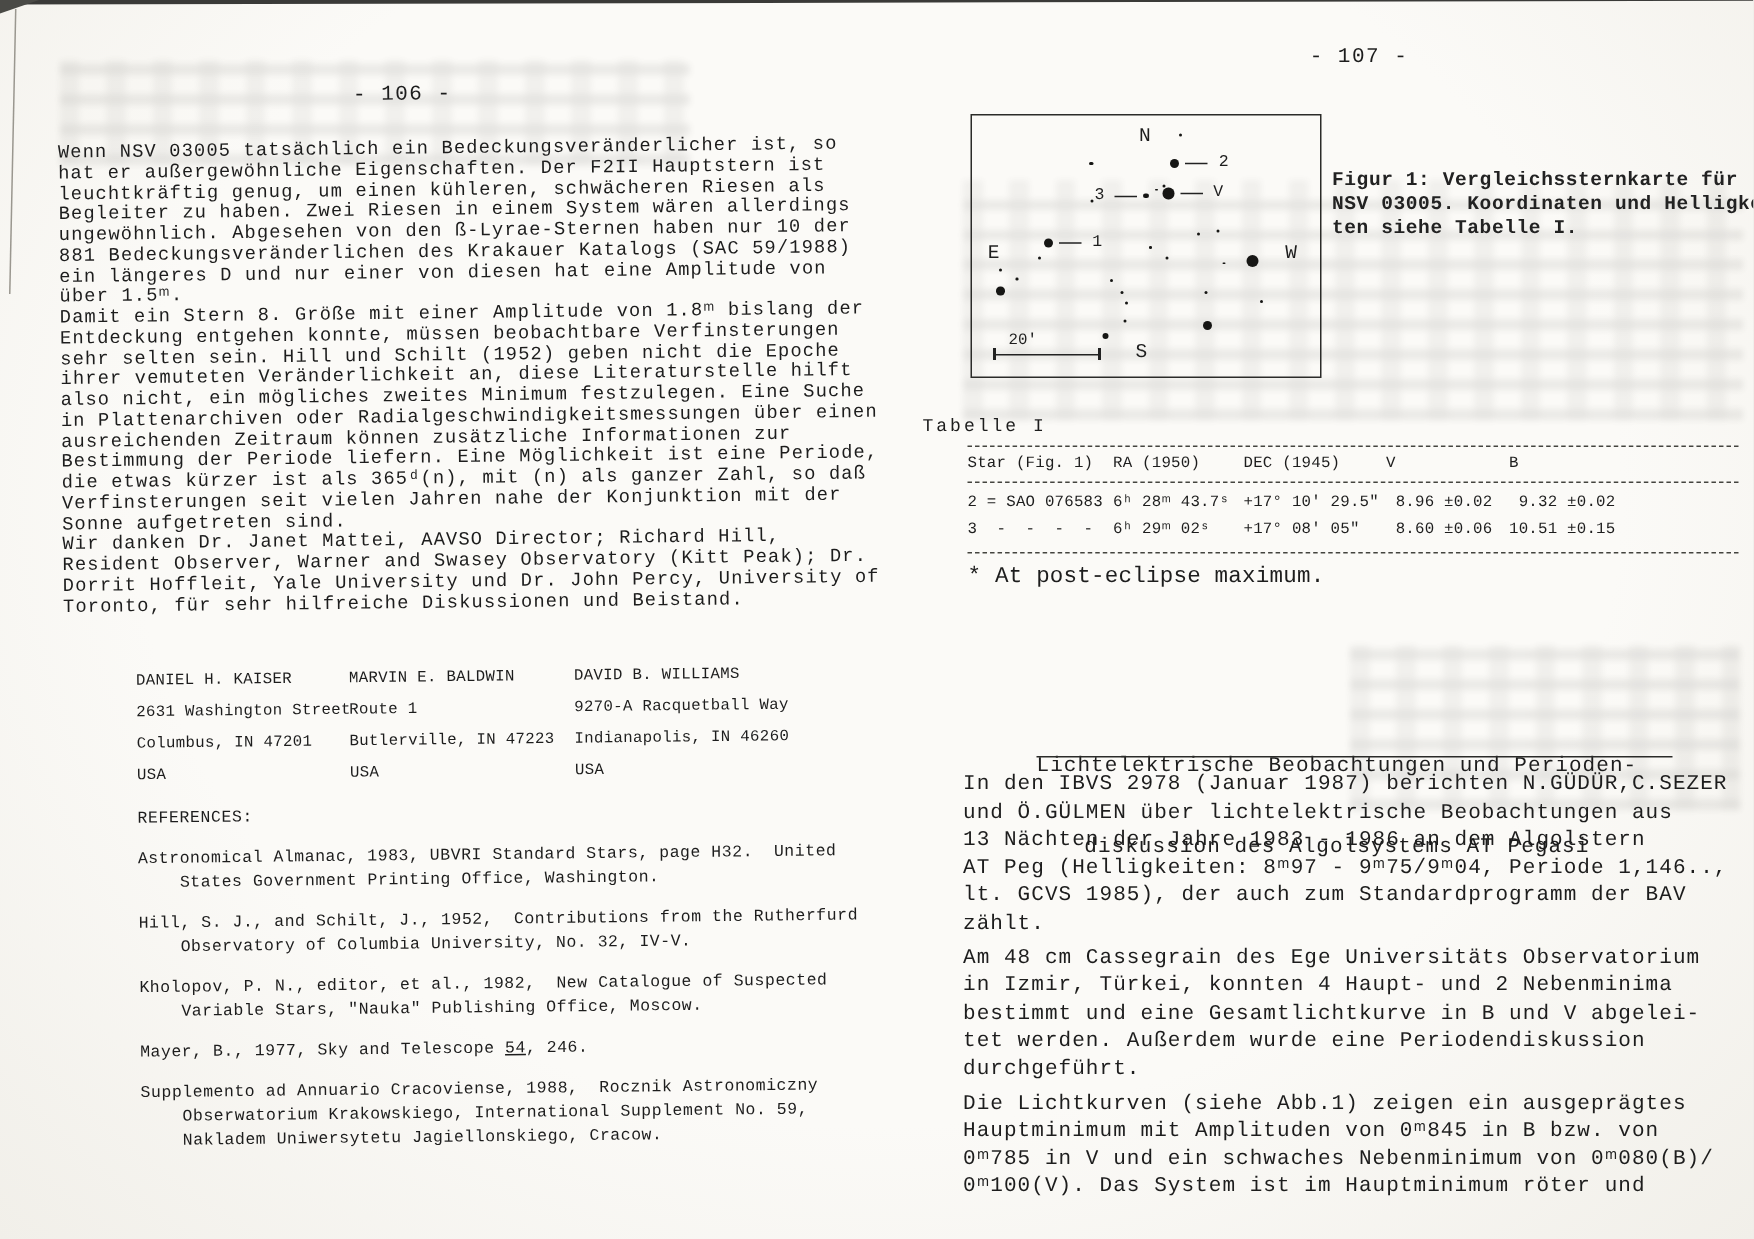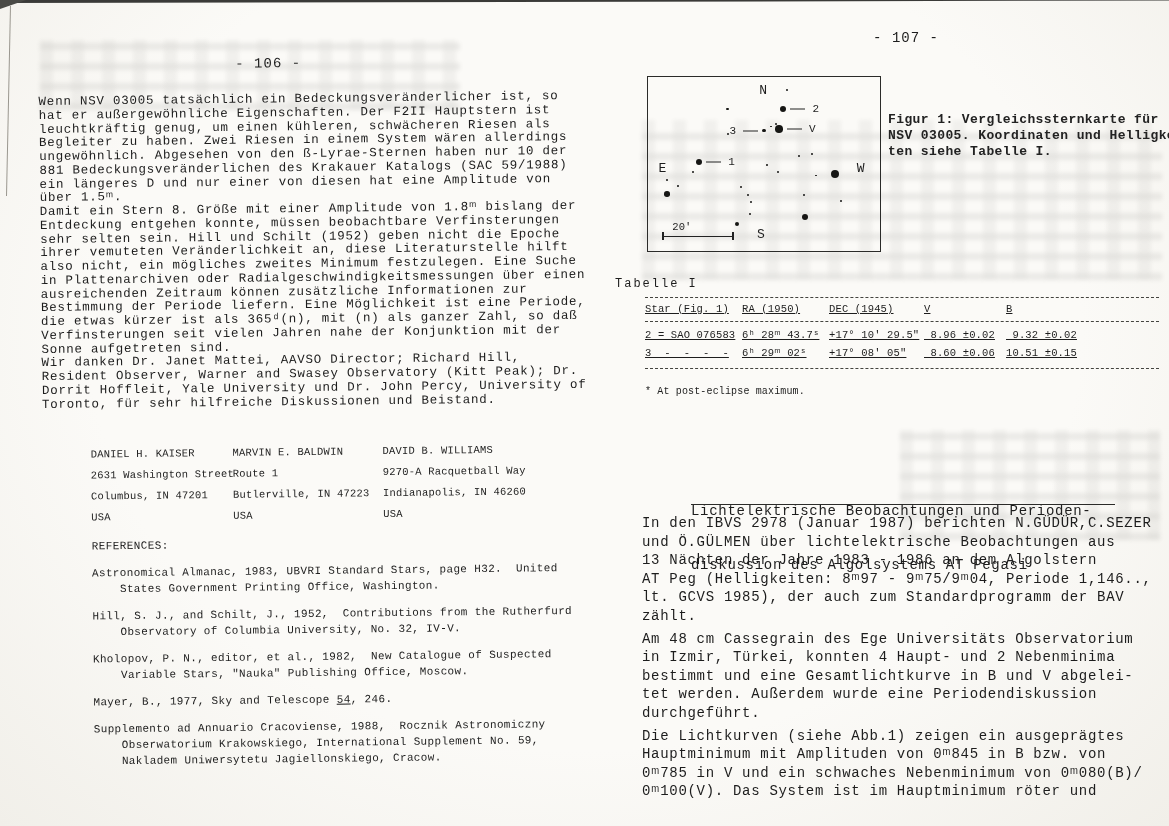--- a/index.html
+++ b/index.html
@@ -49,27 +49,27 @@
   .star-label{position:absolute;font-size:11px;transform:translateY(-52%);}
   .scalebar{position:absolute;left:6%;top:91.5%;width:31%;border-bottom:1.6px solid #222;height:0;}
   .scalebar:before,.scalebar:after{content:"";position:absolute;bottom:-4px;width:1.6px;height:8px;background:#222;}
   .scalebar:before{left:0;} .scalebar:after{right:0;}
   .scalelabel{position:absolute;left:10.5%;top:83%;font-size:10.5px;}
   .figcaption{position:absolute;left:248px;top:84px;font-size:13px;letter-spacing:0.4px;line-height:16px;white-space:pre;font-weight:bold;color:#222;}
   
   .tbl{position:absolute;left:5px;top:249px;width:514px;font-size:10.5px;letter-spacing:0.15px;}
   .tbl .ttitle{text-align:left;font-size:12px;letter-spacing:2px;transform:translateX(-30px);margin:0 0 6px 0;}
   .rule{border-top:1.4px dashed #44443f;height:0;margin:0;}
-  .trow{display:grid;grid-template-columns:97px 87px 95px 82px auto;white-space:pre;text-decoration:underline;}
+  .trow{display:grid;grid-template-columns:97px 87px 95px 82px auto;white-space:pre;}
   .trow.head{padding:5px 0 6px 0;}
   .trow.data{padding:2.5px 0 3.5px 0;}
   .tbl .rows{padding:4px 0 6px 0;}
-  .tfoot{margin-top:17px;font-size:10px;}
-  
-  .article-title{position:absolute;left:51px;top:438px;font-size:14px;letter-spacing:0.7px;line-height:18px;white-space:pre;}
+  .tfoot{margin-top:7px;font-size:15px;}
+  
+  .article-title{position:absolute;left:51px;top:438px;font-size:14px;letter-spacing:0.7px;line-height:18px;white-space:pre;text-align:center;}
   .title-underline{position:absolute;left:51px;top:476px;width:424px;border-top:1.4px solid #2b2b29;}
   .rbody{position:absolute;left:2px;top:486px;width:530px;}
   .rbody p{margin:0 0 4.5px 0;font-size:14px;letter-spacing:0.7px;line-height:18.5px;white-space:pre;}
 </style>
 </head>
 <body>
 
 <div class="scan">
   <div class="edge-top"></div>
   <div class="edge-corner"></div>

